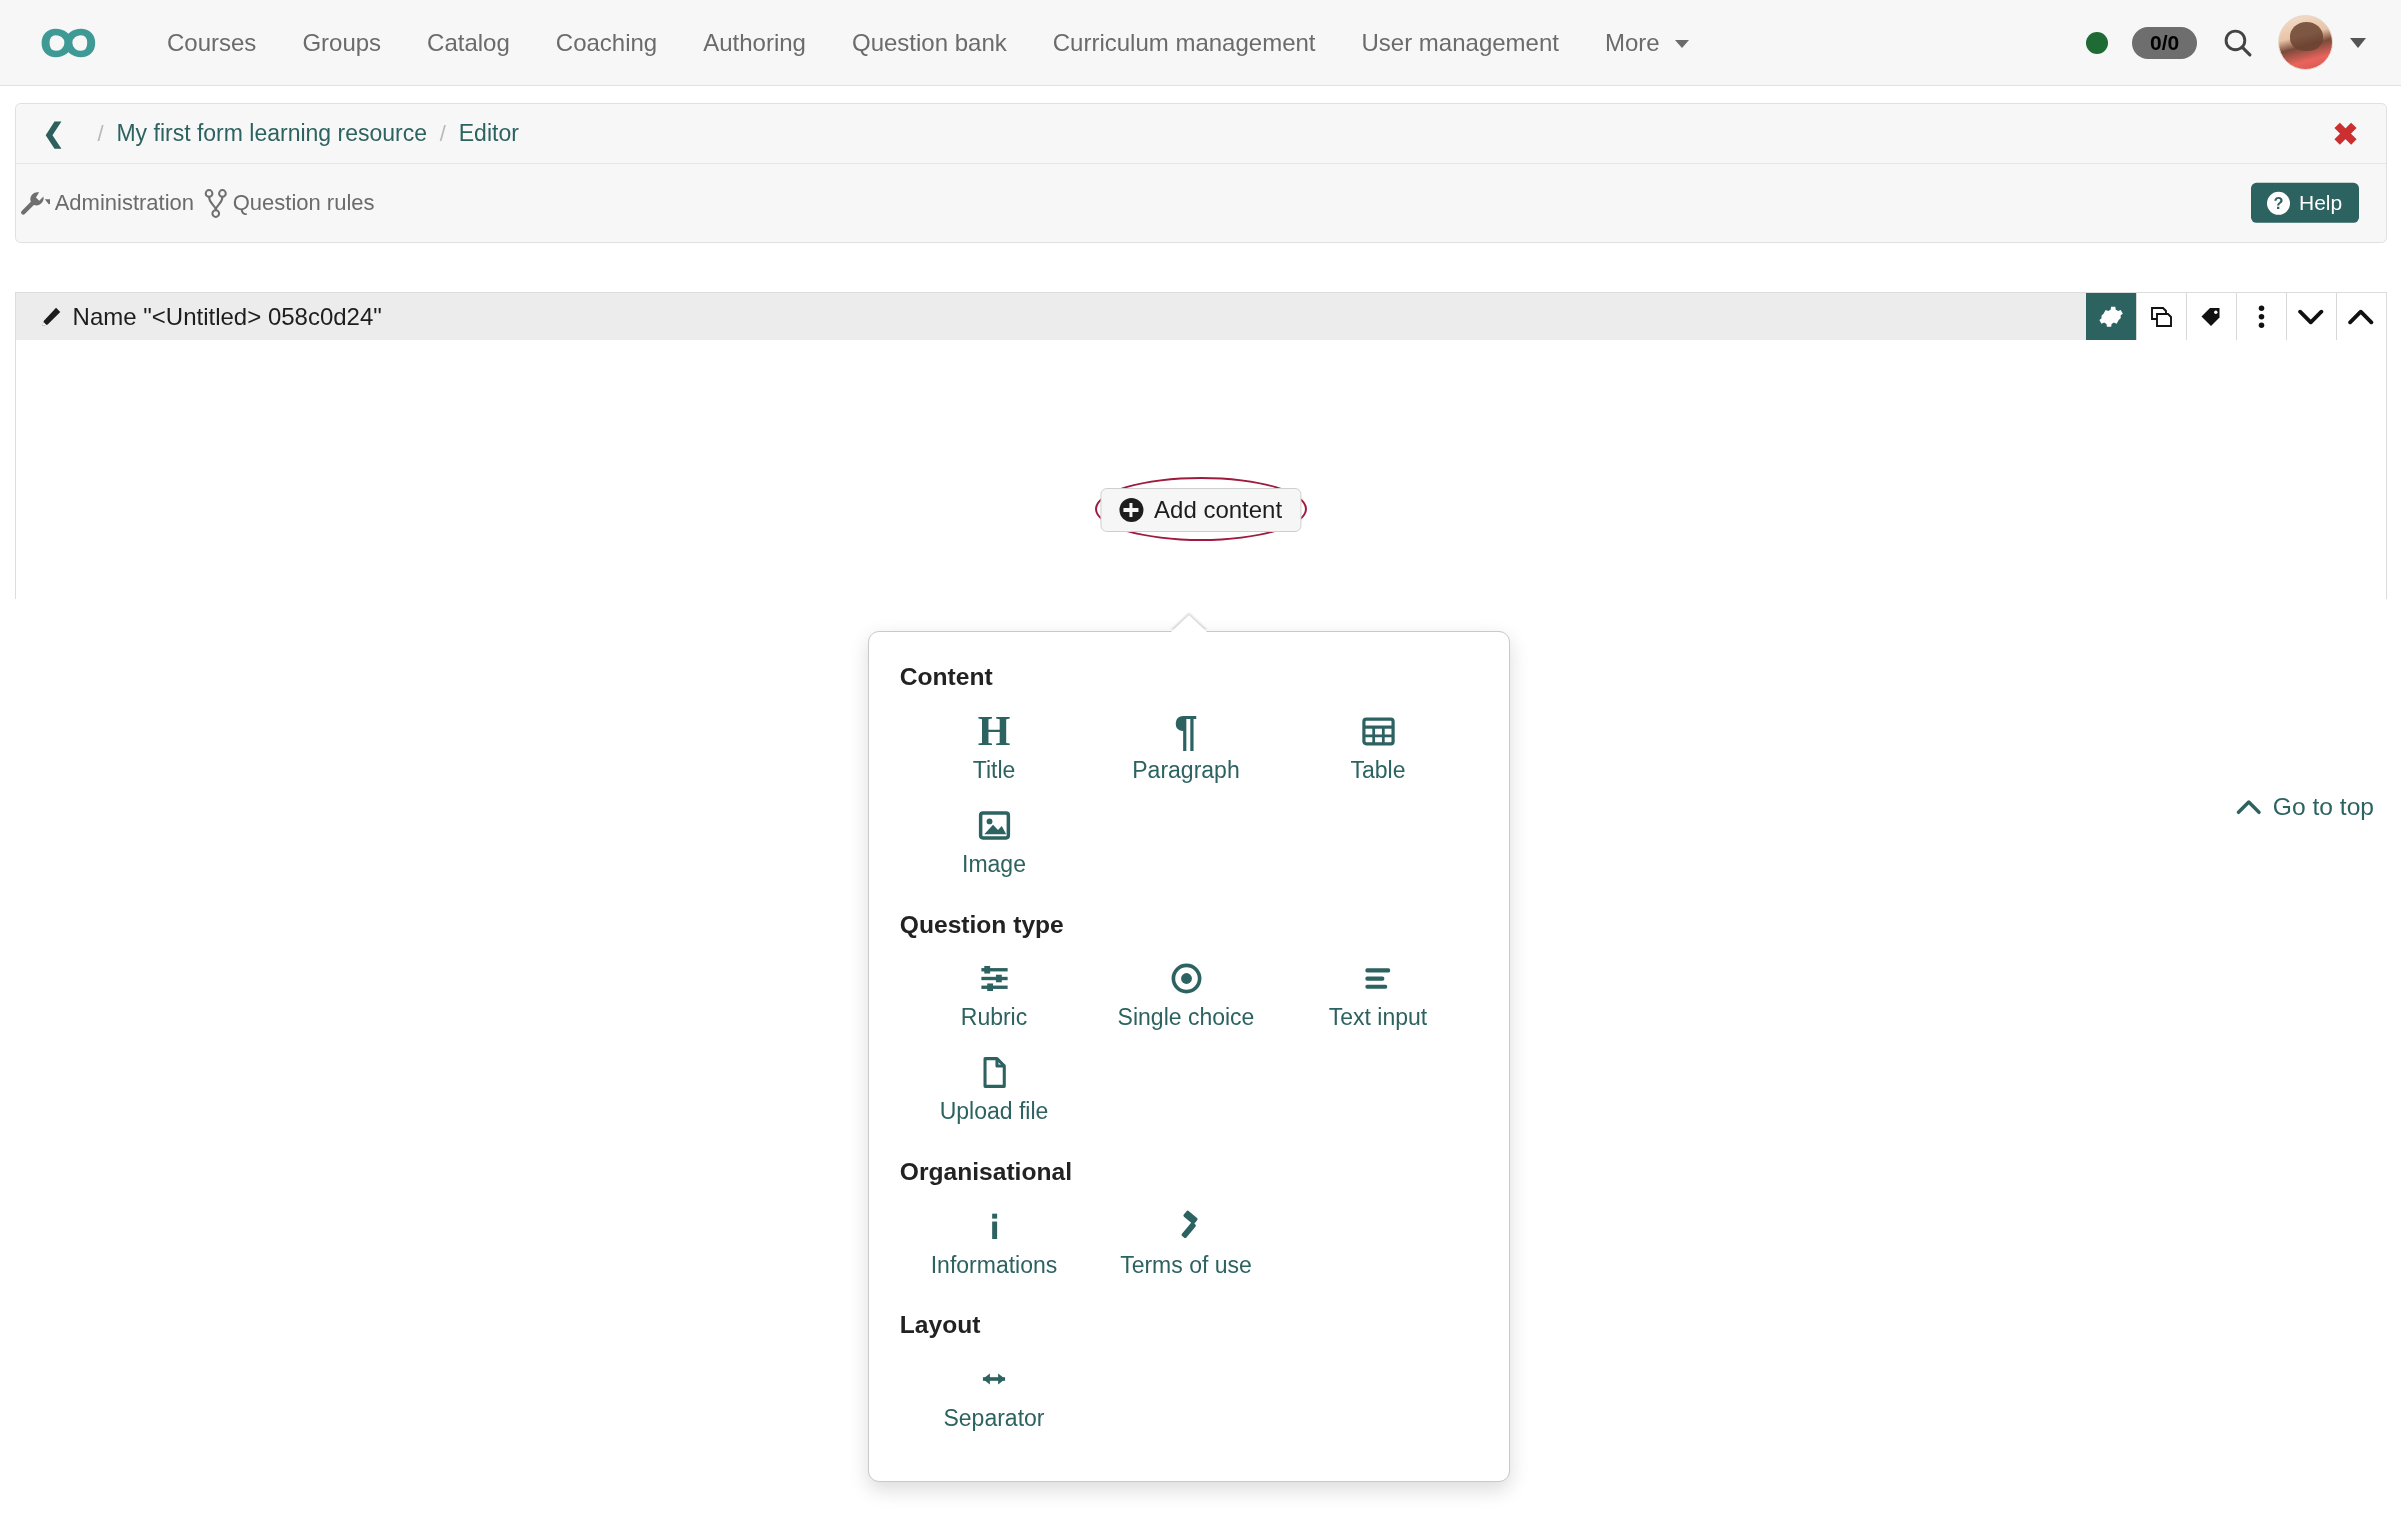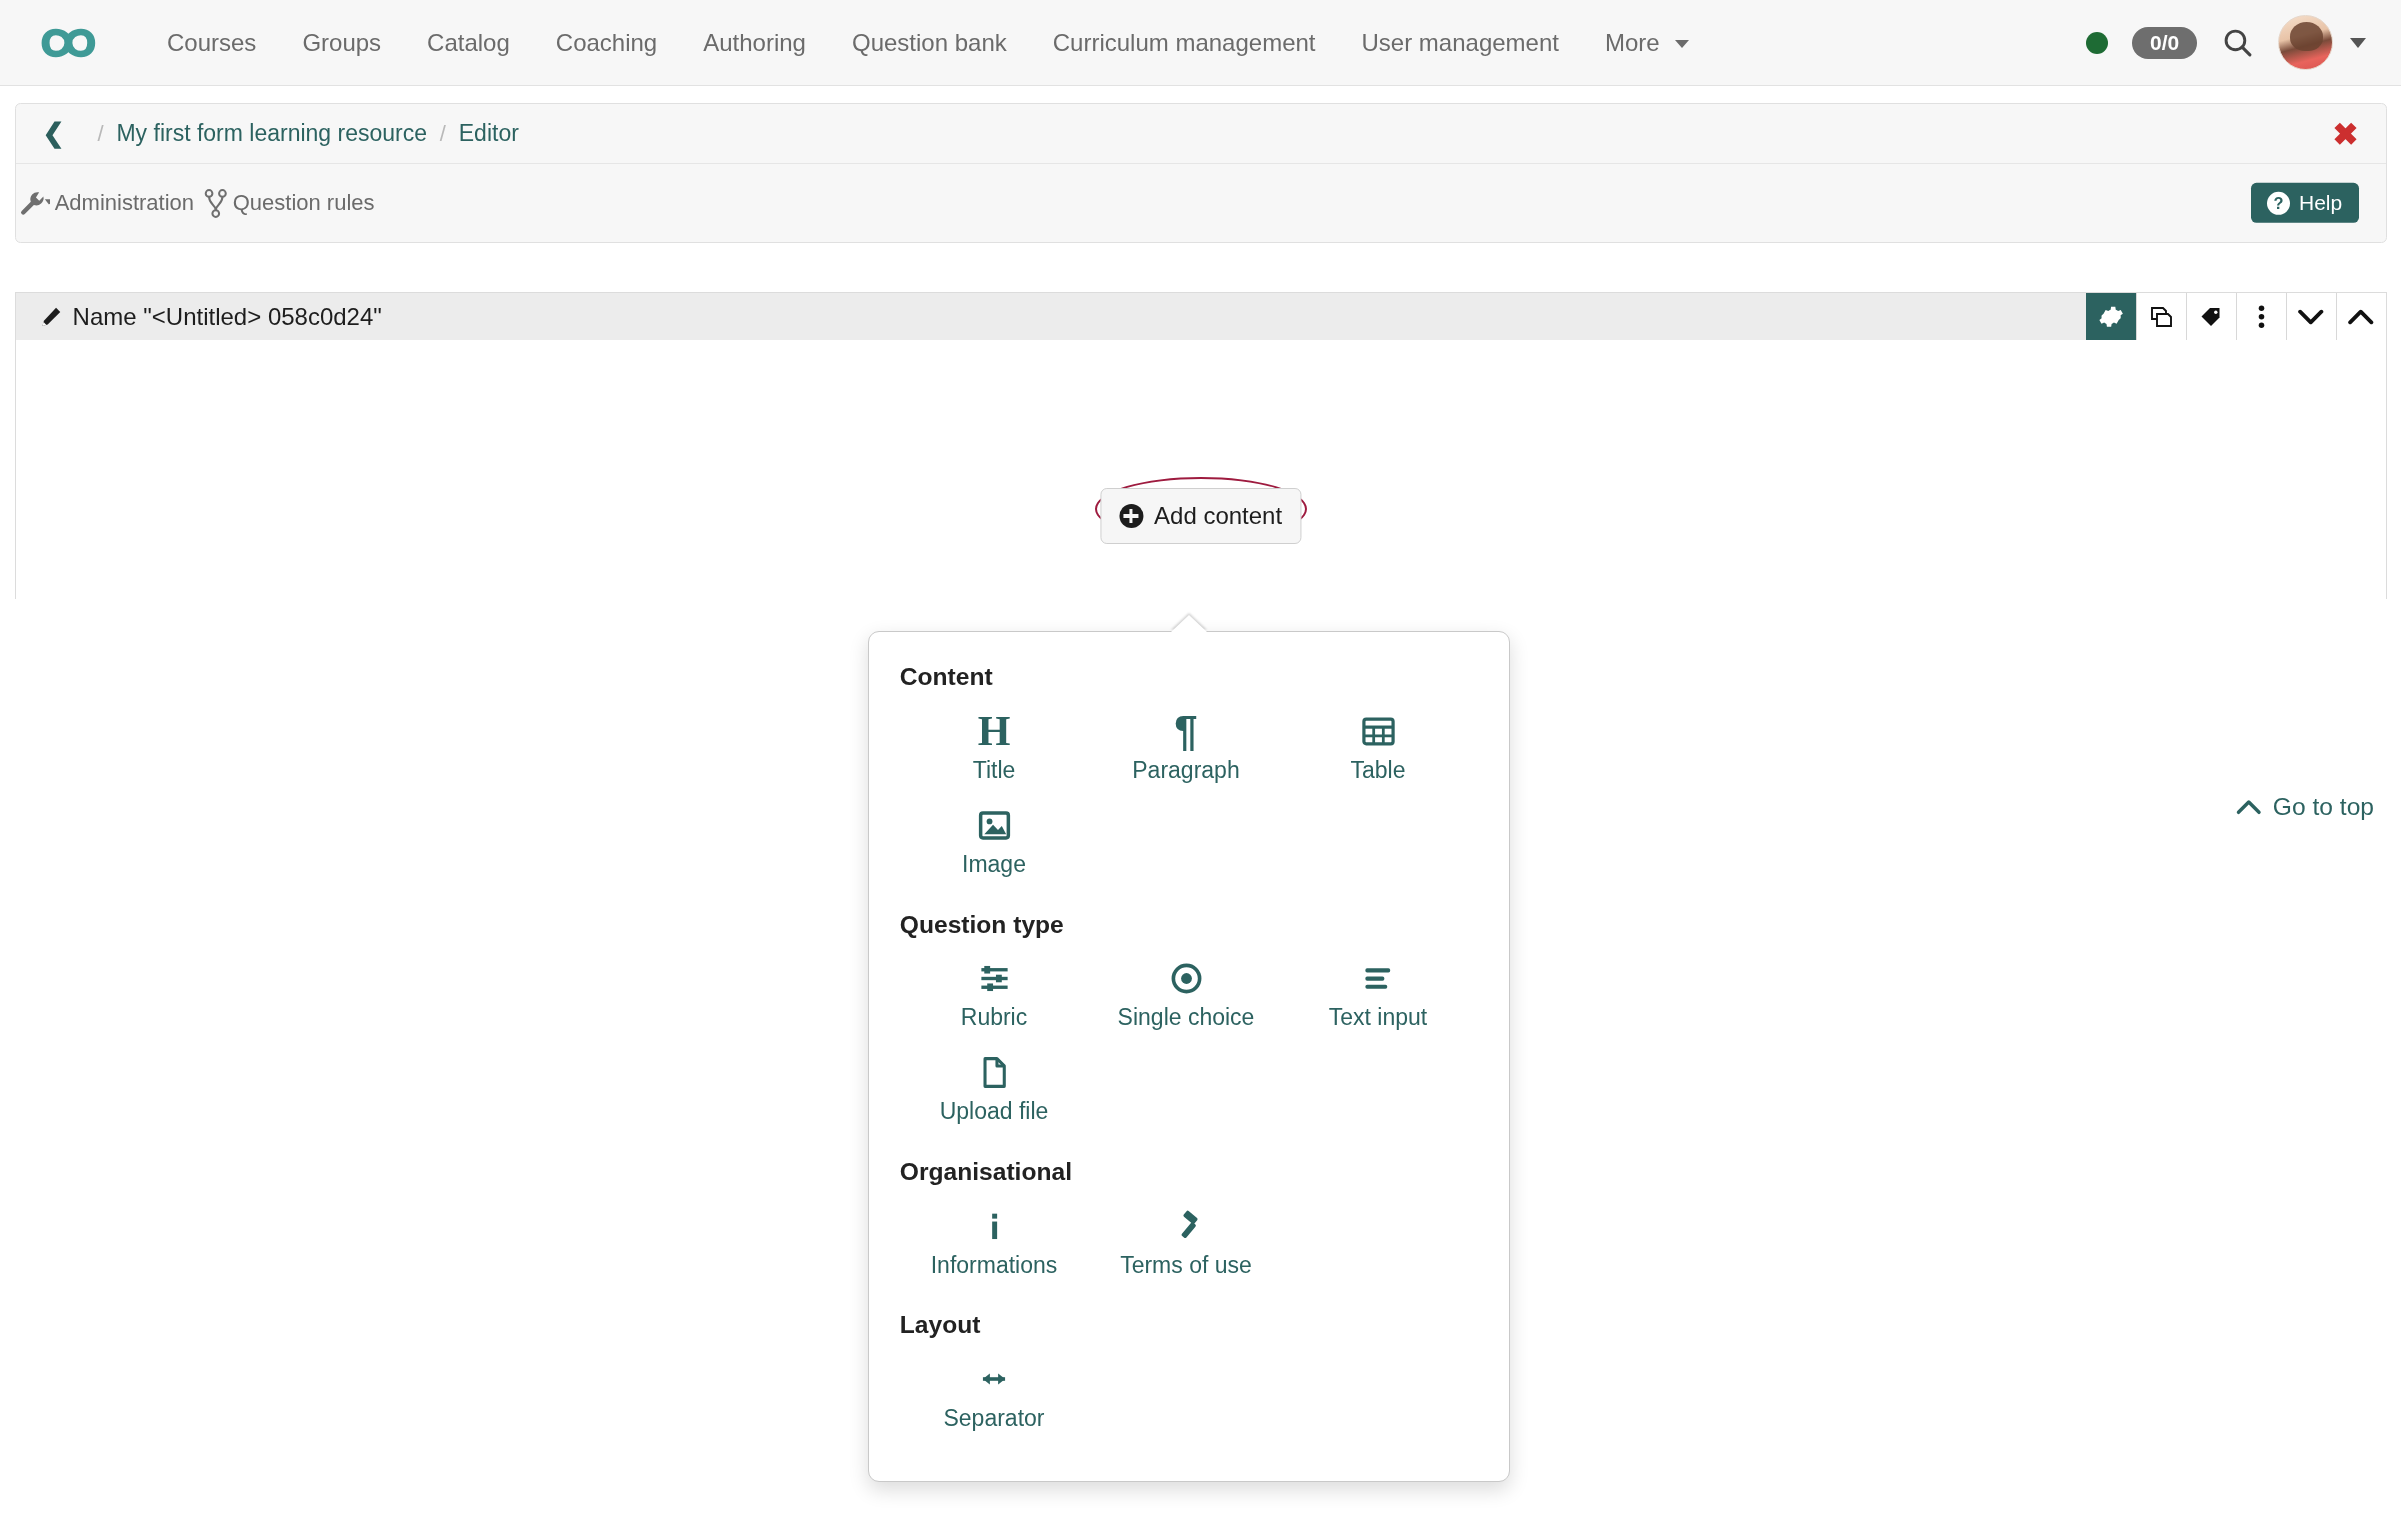--- a/index.html
+++ b/index.html
@@ -33,21 +33,21 @@
     border-top: 8.2px solid #6b6b6b; vertical-align: middle;
   }
   .nav-right {
     margin-left: auto; display: flex; align-items: center;
     padding-right: 35px; gap: 24px;
   }
   .status-dot {
     width: 22px; height: 22px; border-radius: 50%; background: #1e6b34;
   }
   .count-badge {
-    background: #6e6e6e; color: #ffffff; font-size: 21px; font-weight: bold;
+    background: #6e6e6e; color: #000000; font-size: 21px; font-weight: bold;
     border-radius: 20px; padding: 5.5px 18px; line-height: 1;
   }
   .search-btn { cursor: pointer; display: flex; align-items: center; }
   .avatar {
     width: 55px; height: 55px; border-radius: 50%; overflow: hidden;
     background: linear-gradient(165deg,#f6e0cd 0%,#e8c3a7 38%,#7a4b3a 55%,#e8645c 78%,#d9534f 100%);
     position: relative; border: 0.9px solid #e6d7cb;
   }
   .avatar::after {
     content: ""; position: absolute; left: 11px; top: 5.5px;
@@ -122,21 +122,21 @@
     cursor: pointer; color: #111;
   }
   .nbtn.active { background: #2c6260; color: #fff; border-left: none; }
   .editor-body { height: 259px; position: relative; background: #fff; }
 
   .add-content-wrap {
     position: absolute; left: 50%; top: 148px; transform: translateX(-50%);
   }
   .add-content-btn {
     background: #f6f6f6; border: 0.9px solid #cfcfcf; border-radius: 6.4px;
-    font-size: 24px; color: #1d1d1d; padding: 13px 18px;
+    font-size: 24px; color: #1d1d1d; padding: 7px 18px;
     display: flex; align-items: center; gap: 11px; cursor: pointer;
     white-space: nowrap;
   }
   .plus-circle {
     width: 24px; height: 24px; border-radius: 50%; background: #1d1d1d;
     position: relative; flex: 0 0 auto;
   }
   .plus-circle::before, .plus-circle::after {
     content: ""; position: absolute; background: #f6f6f6;
   }

